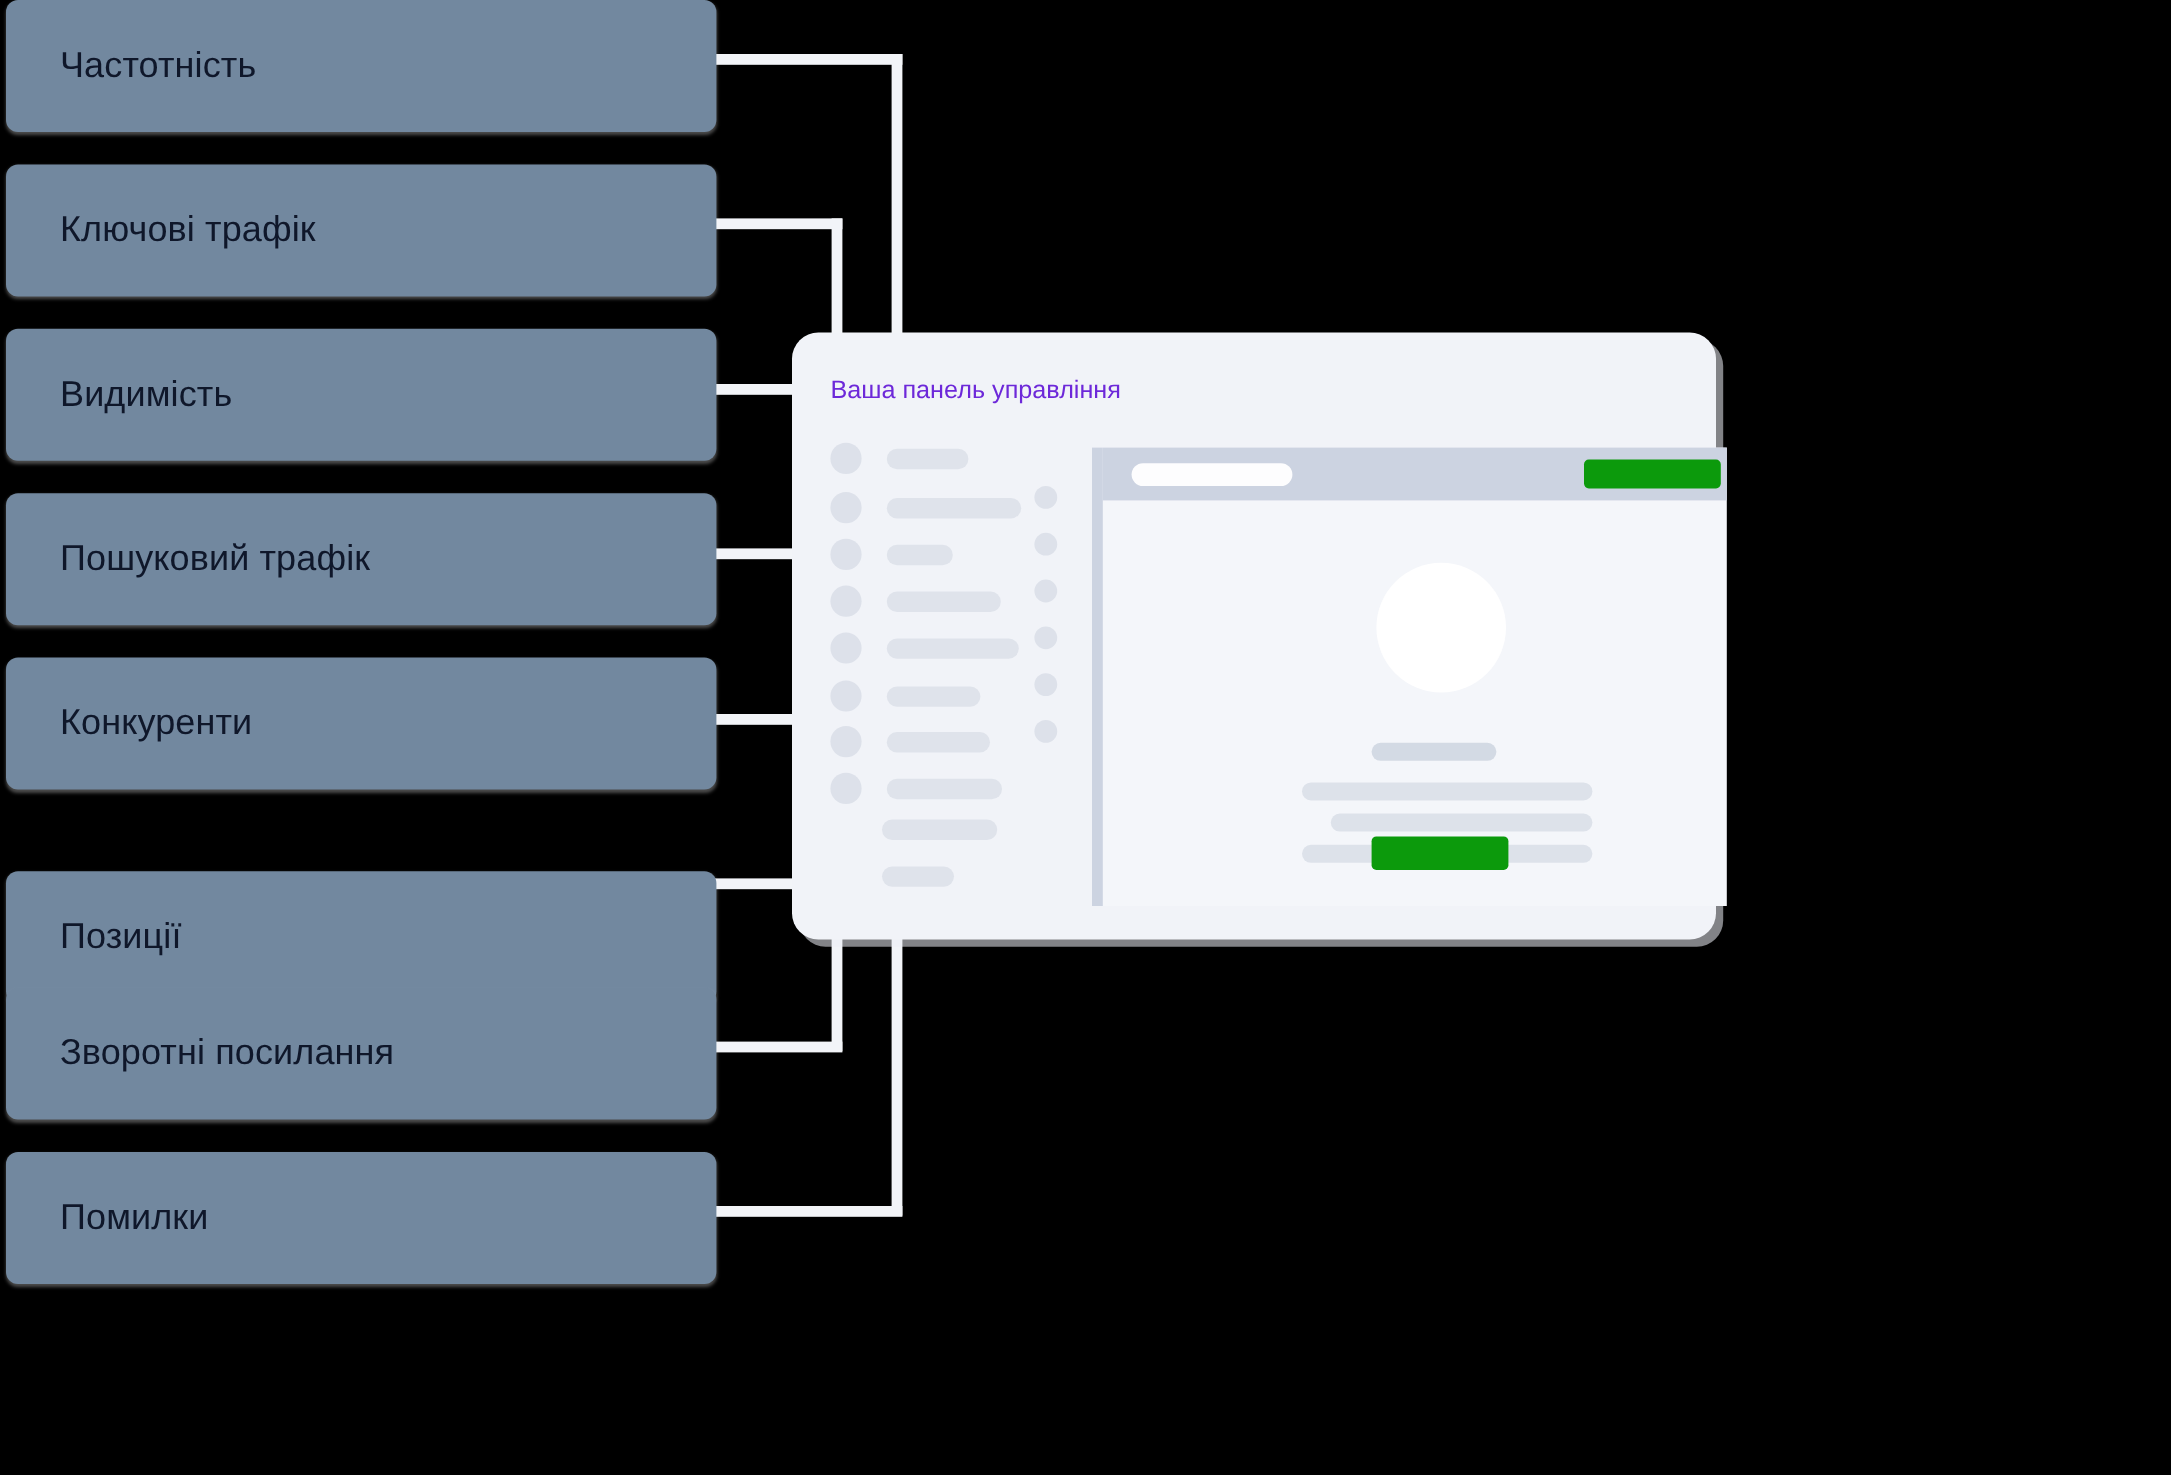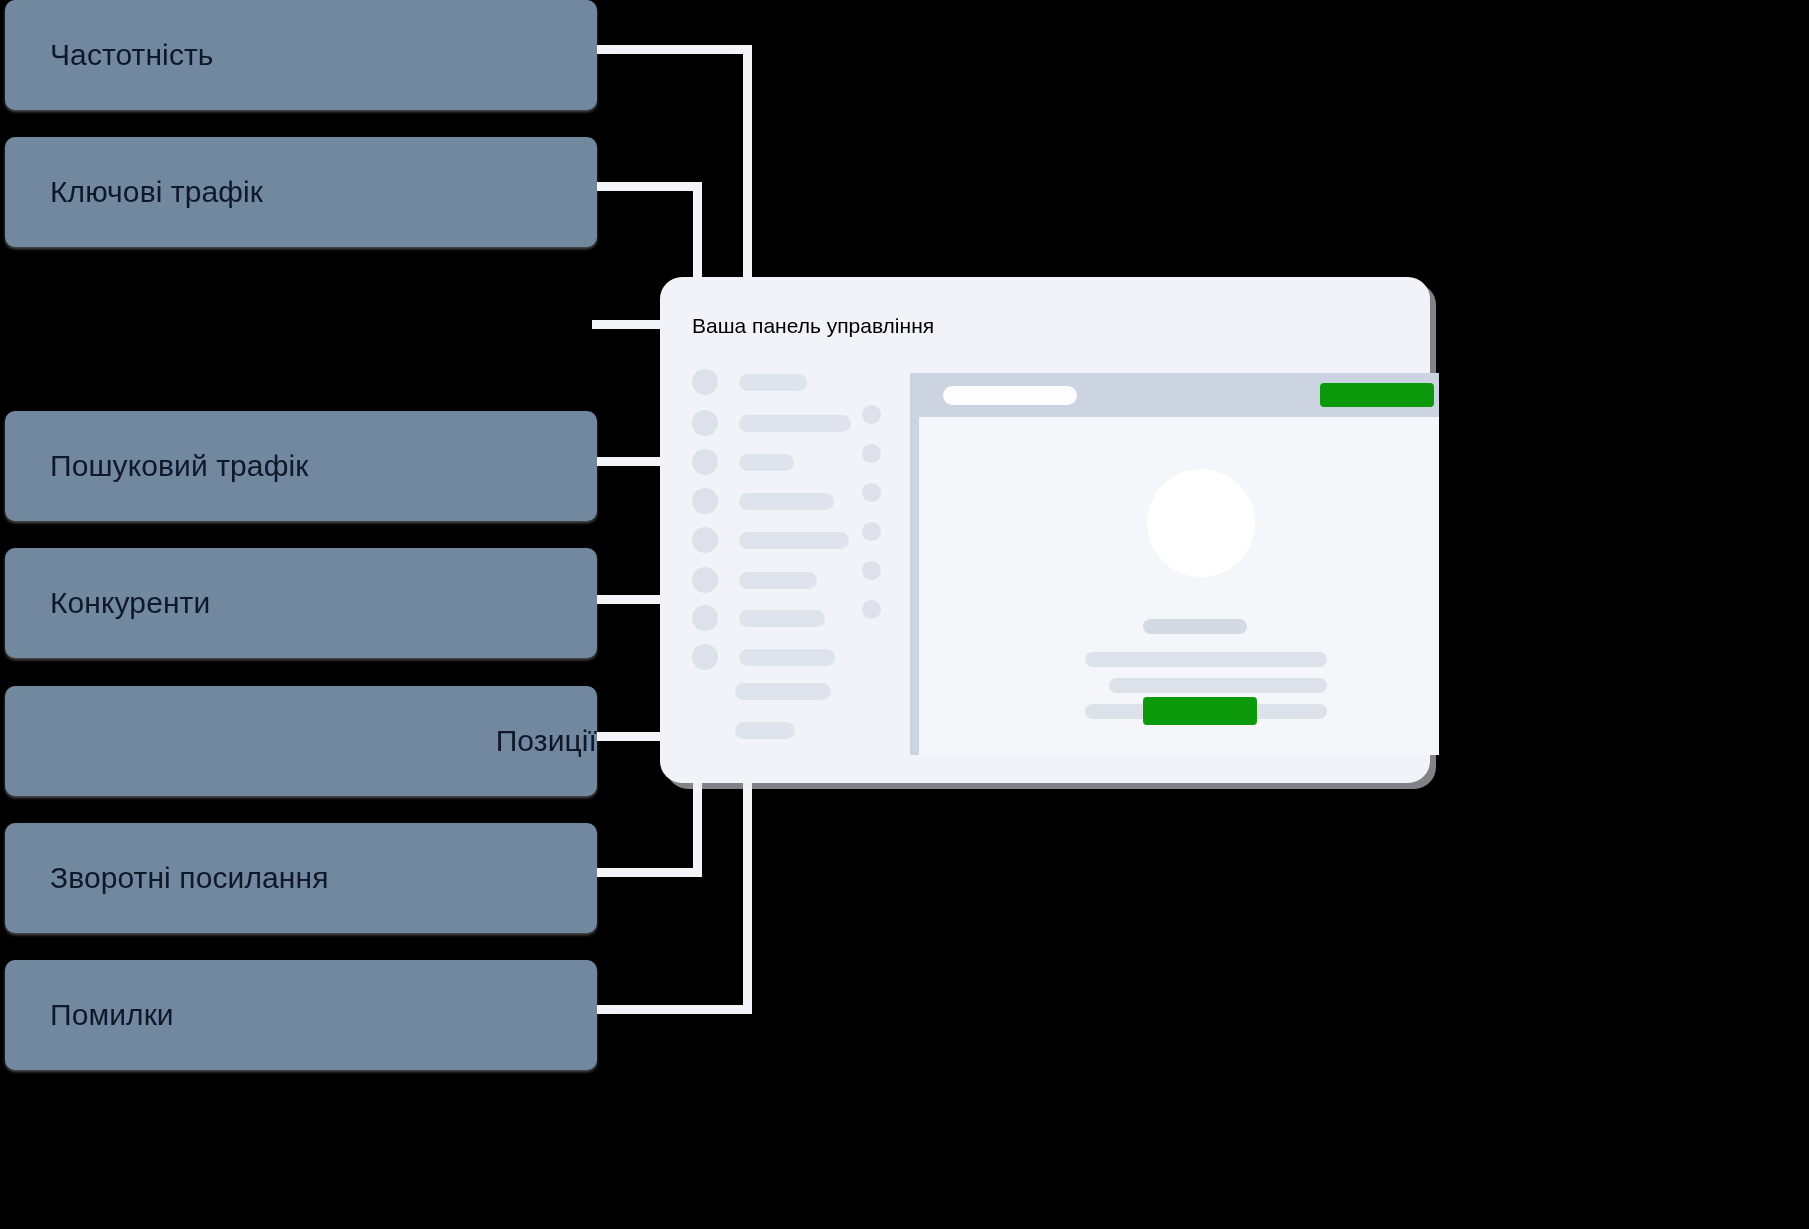--- a/index.html
+++ b/index.html
@@ -25,21 +25,21 @@
   .wire.v{width:9px;}
 
   
   #card{
     position:absolute;left:660px;top:277px;width:770px;height:506px;
     background:#f1f3f8;border-radius:22px;
     box-shadow:6px 6px 0 0 rgba(236,239,245,.55);
   }
   #card-title{
     position:absolute;left:32px;top:37px;
-    font-size:21px;color:#000000;white-space:nowrap;
+    font-size:21px;color:#6d28d9;white-space:nowrap;
   }
 
   
   .sk-row{position:absolute;display:flex;align-items:center;}
   .sk-dot{width:26px;height:26px;border-radius:50%;background:#dde1ea;flex:none;}
   .sk-bar{height:17px;border-radius:9px;background:#dfe3eb;margin-left:21px;}
   .sk-bar2{position:absolute;height:17px;border-radius:9px;background:#dfe3eb;}
   .col2-dot{position:absolute;width:19px;height:19px;border-radius:50%;background:#dde1ea;}
 
   
@@ -93,27 +93,30 @@
 
   <div class="wire h" style="left:592px;top:1005px;width:160px;"></div>
   <div class="wire v" style="left:743px;top:770px;height:243px;"></div>
 
   <div class="node" style="top:0px;">
     <span class="lbl">Частотність</span>
   </div>
   <div class="node" style="top:137px;">
     <span class="lbl">Ключові трафік</span>
   </div>
+  <div class="node" style="top:274px;">
+    <span class="lbl">Видимість</span>
+  </div>
   <div class="node" style="top:411px;">
     <span class="lbl">Пошуковий трафік</span>
   </div>
   <div class="node" style="top:548px;">
     <span class="lbl">Конкуренти</span>
   </div>
-  <div class="node" style="top:686px;justify-content:flex-end;">
+  <div class="node" style="top:726px;">
     <span class="lbl">Позиції</span>
   </div>
   <div class="node" style="top:823px;">
     <span class="lbl">Зворотні посилання</span>
   </div>
   <div class="node" style="top:960px;text-align:center;">
     <span class="lbl">Помилки</span>
   </div>
 
   <div id="card">

